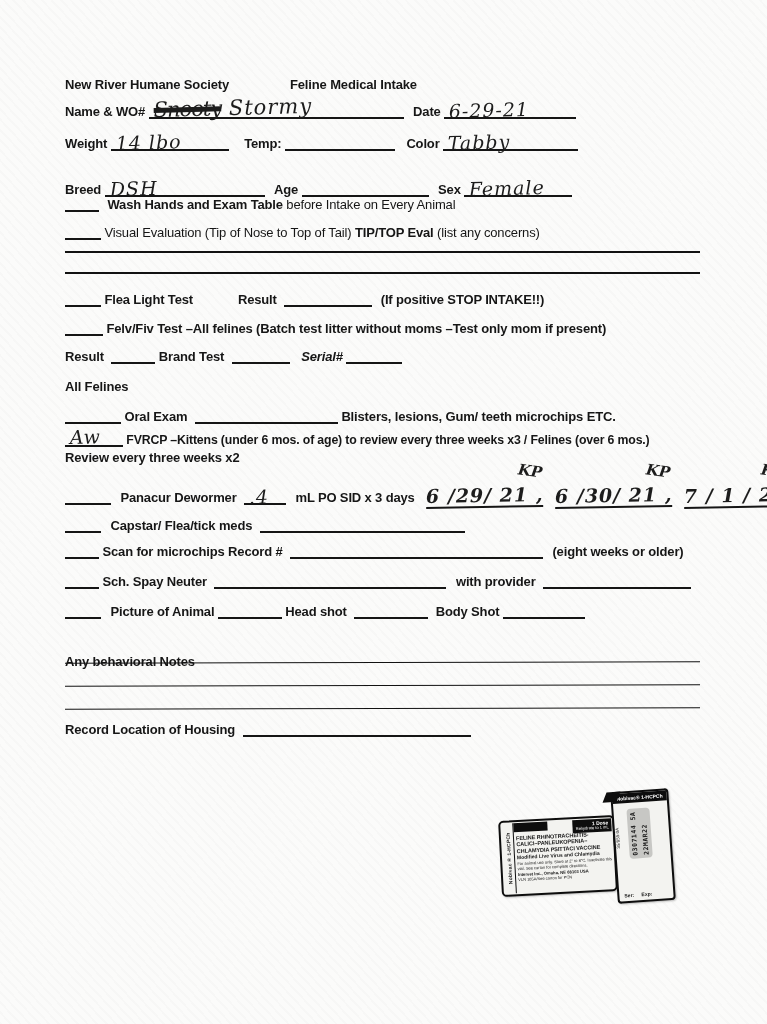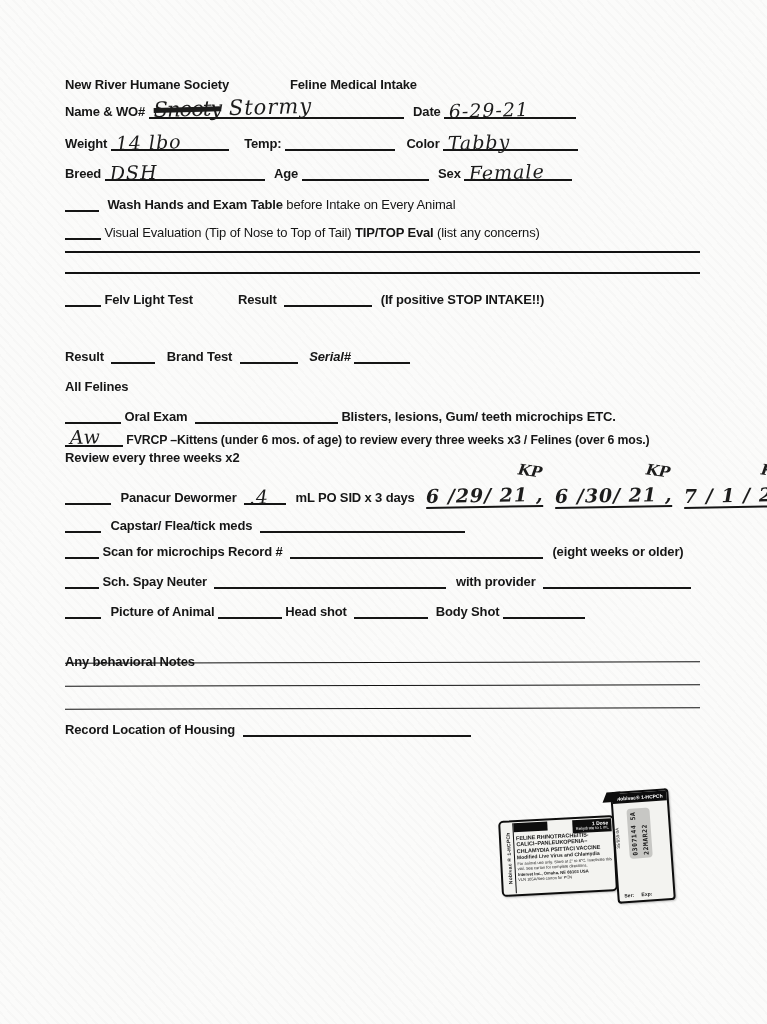--- a/index.html
+++ b/index.html
@@ -89,21 +89,21 @@
       <span class="hw sm">14 lbo</span>
     </span>
     <span style="margin-left:12px;">Temp:</span>
     <span class="bl" style="width:110px;"></span>
     <span style="margin-left:8px;">Color</span>
     <span class="bl" style="width:135px;">
       <span class="hw sm">Tabby</span>
     </span>
   </div>
 
-  <div class="r" style="top:165px;">
+  <div class="r" style="top:181px;">
     <span>Breed</span>
     <span class="bl" style="width:160px;">
       <span class="hw sm">DSH</span>
     </span>
     <span style="margin-left:6px;">Age</span>
     <span class="bl" style="width:127px;"></span>
     <span style="margin-left:6px;margin-top:41px;">Sex</span>
     <span class="bl" style="width:108px;">
       <span class="hw sm">Female</span>
     </span>
@@ -117,32 +117,36 @@
   <div class="r" style="top:224px;">
     <span class="bl" style="width:36px;"></span>
     <span class="n">Visual Evaluation (Tip of Nose to Top of Tail) </span><span>TIP/TOP Eval</span><span class="n"> (list any concerns)</span>
   </div>
 
   <div class="hr" style="top:251px;"></div>
   <div class="hr" style="top:272px;"></div>
 
   <div class="r" style="top:291px;">
     <span class="bl" style="width:36px;"></span>
-    <span>Felv Light Test</span>
+    <span>Flea Light Test</span>
     <span class="sp" style="width:38px;"></span>
     <span>Result</span>
     <span class="bl" style="width:88px;margin-left:4px;"></span>
     <span style="margin-left:5px;">(If positive STOP INTAKE!!)</span>
   </div>
 
+  <div class="r" style="top:320px;">
+    <span class="bl" style="width:38px;"></span>
+    <span>Felv/Fiv Test –All felines (Batch test litter without moms –Test only mom if present)</span>
+  </div>
 
   <div class="r" style="top:348px;">
     <span>Result</span>
     <span class="bl" style="width:44px;margin-left:4px;"></span>
-    <span style="margin-left:8px;">Brand Test</span>
+    <span style="">Brand Test</span>
     <span class="bl" style="width:58px;margin-left:4px;"></span>
     <span style="margin-left:8px;font-style:italic;">Serial#</span>
     <span class="bl" style="width:56px;"></span>
   </div>
 
   <div class="r" style="top:379px;text-align:right;">All Felines</div>
 
   <div class="r" style="top:408px;">
     <span class="bl" style="width:56px;"></span>
     <span>Oral Exam</span>

